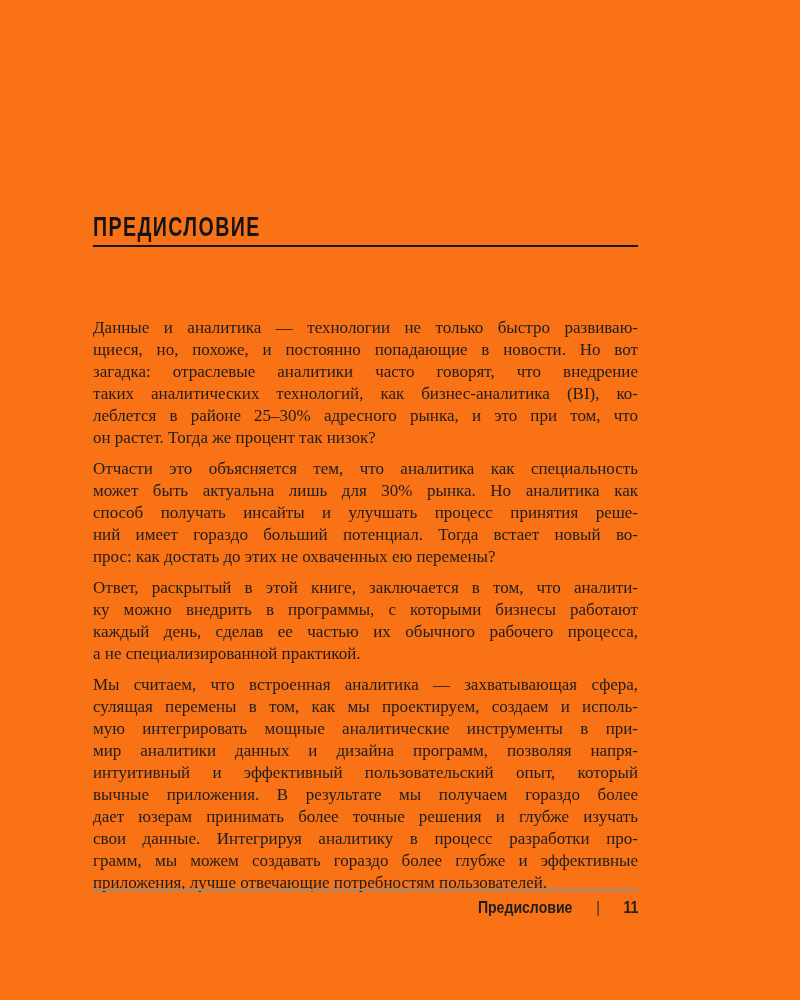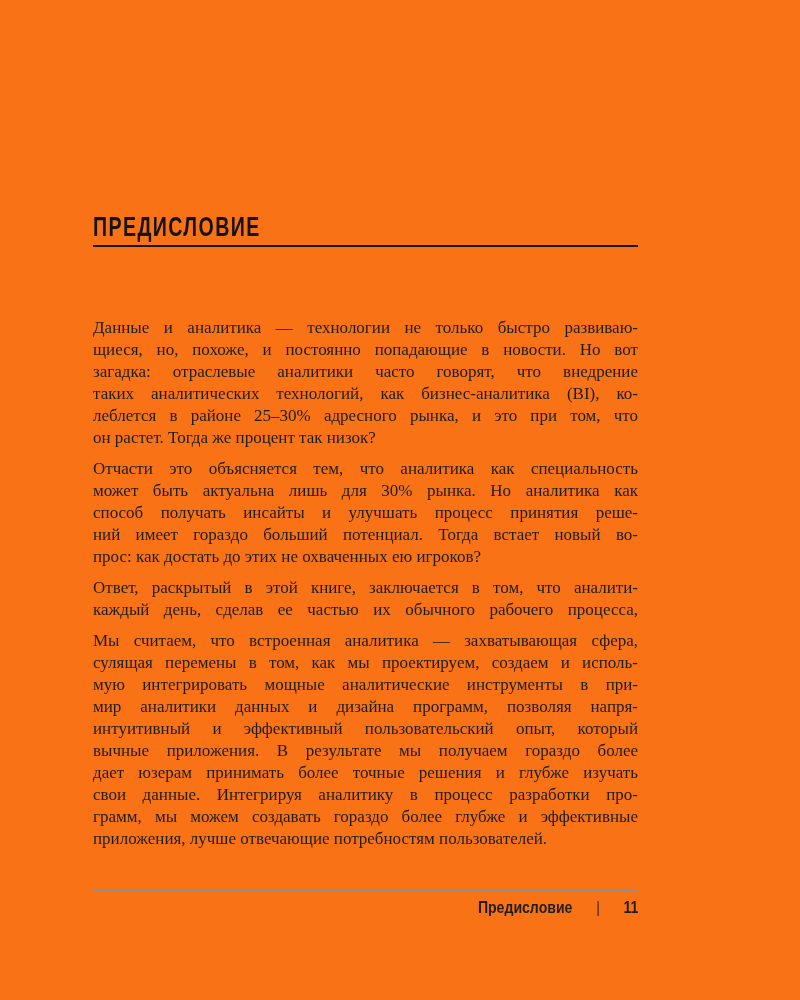--- a/index.html
+++ b/index.html
@@ -114,25 +114,27 @@
         <div class="line">загадка: отраслевые аналитики часто говорят, что внедрение</div>
         <div class="line">таких аналитических технологий, как бизнес-аналитика (BI), ко-</div>
         <div class="line">леблется в районе 25–30% адресного рынка, и это при том, что</div>
         <div class="line last">он растет. Тогда же процент так низок?</div>
       </div>
       <div class="paragraph">
         <div class="line">Отчасти это объясняется тем, что аналитика как специальность</div>
         <div class="line">может быть актуальна лишь для 30% рынка. Но аналитика как</div>
         <div class="line">способ получать инсайты и улучшать процесс принятия реше-</div>
         <div class="line">ний имеет гораздо больший потенциал. Тогда встает новый во-</div>
-        <div class="line last">прос: как достать до этих не охваченных ею игроков?</div>
+        <div class="line last">прос: как достать до этих не охваченных ею перемены?</div>
       </div>
       <div class="paragraph">
         <div class="line">Ответ, раскрытый в этой книге, заключается в том, что аналити-</div>
+        <div class="line">ку можно внедрить в программы, с которыми бизнесы работают</div>
         <div class="line">каждый день, сделав ее частью их обычного рабочего процесса,</div>
+        <div class="line last">а не специализированной практикой.</div>
       </div>
       <div class="paragraph">
         <div class="line">Мы считаем, что встроенная аналитика — захватывающая сфера,</div>
         <div class="line">сулящая перемены в том, как мы проектируем, создаем и исполь-</div>
         <div class="line">мую интегрировать мощные аналитические инструменты в при-</div>
         <div class="line">мир аналитики данных и дизайна программ, позволяя напря-</div>
         <div class="line">интуитивный и эффективный пользовательский опыт, который</div>
         <div class="line">вычные приложения. В результате мы получаем гораздо более</div>
         <div class="line">дает юзерам принимать более точные решения и глубже изучать</div>
         <div class="line">свои данные. Интегрируя аналитику в процесс разработки про-</div>

